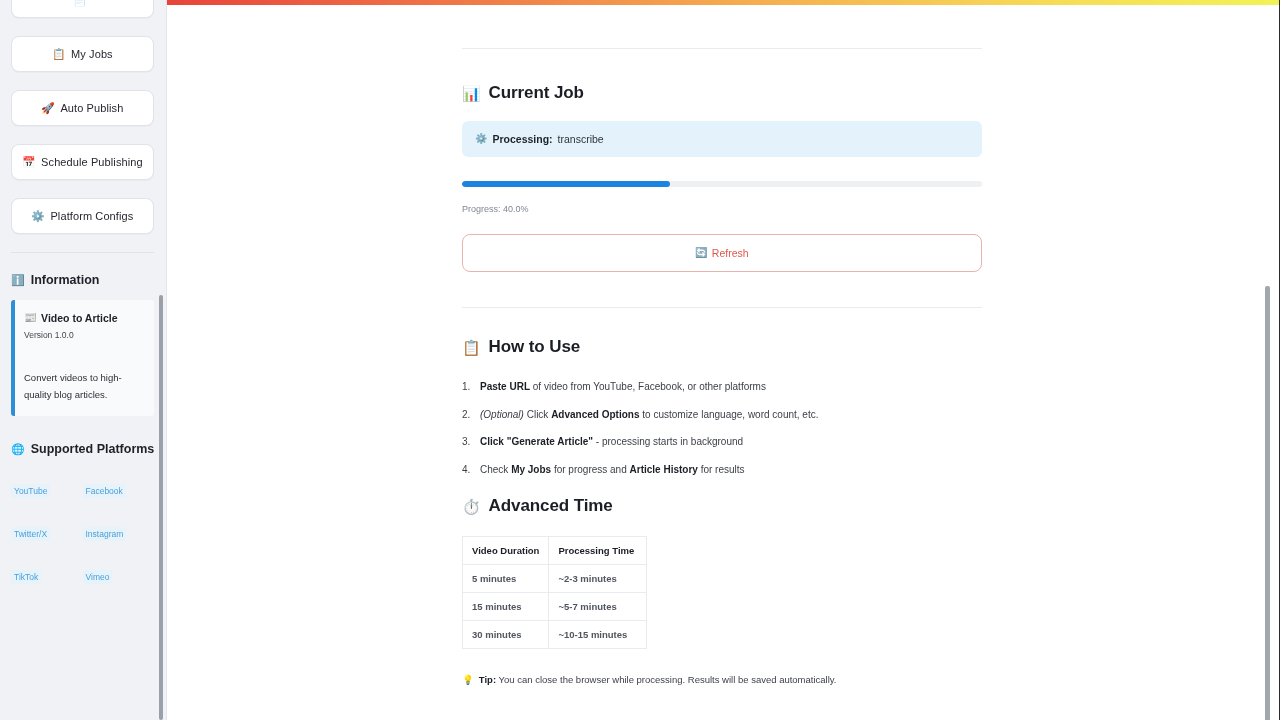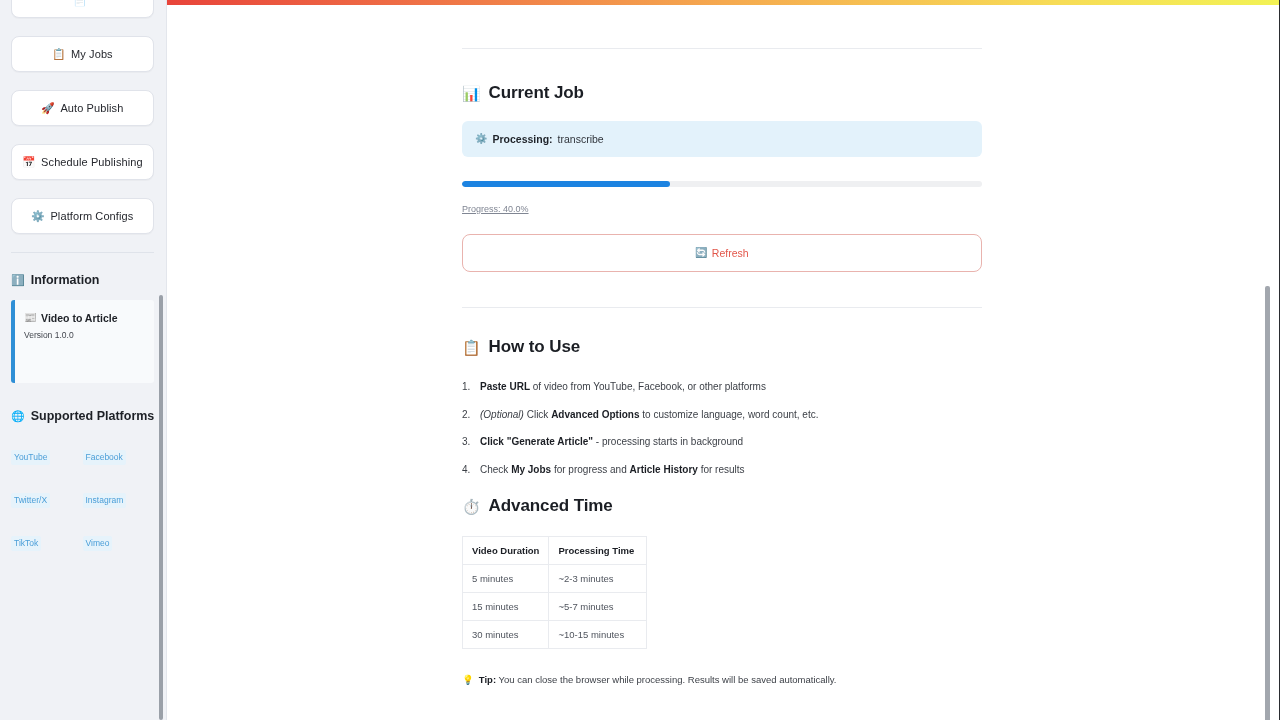--- a/index.html
+++ b/index.html
@@ -218,21 +218,20 @@
   }
   .progress-fill {
     height: 6px;
     background: #1c83e1;
     border-radius: 3px;
   }
 
   .progress-label {
     font-size: 9px;
     color: #808693;
-    text-decoration: underline;
   }
 
   .refresh-btn {
     width: 520px;
     height: 38px;
     background: #ffffff;
     border: 1px solid #e9b3ae;
     border-radius: 8px;
     display: flex;
     align-items: center;
@@ -266,21 +265,21 @@
     padding: 8px 9px;
     white-space: nowrap;
   }
   table.est th {
     font-weight: 700;
     color: #1b1e24;
     background: #ffffff;
   }
   table.est td {
     color: #50555e;
-    font-weight: 400;
+    font-weight: 700;
   }
   table.est td.c0 { width: 72px; }
   table.est td.c1 { width: 98px; }
 
   .tip {
     display: flex;
     align-items: flex-start;
     gap: 5px;
     font-size: 9.5px;
     color: #3b3f46;
@@ -347,20 +346,21 @@
         <span class="sh-ico">ℹ️</span>
         <span>Information</span>
       </div>
 
       <div class="info-card">
         <div class="info-title">
           <span>📰</span>
           <span>Video to Article</span>
         </div>
         <div class="info-ver">Version 1.0.0</div>
+        <div class="info-desc">Convert videos to high-quality blog articles.</div>
       </div>
 
       <div class="side-head">
         <span class="sh-ico">🌐</span>
         <span>Supported Platforms</span>
       </div>
 
       <div class="platforms-grid" id="platforms-grid">
           <div class="plat-cell">
             <span class="plat-chip">YouTube</span>

